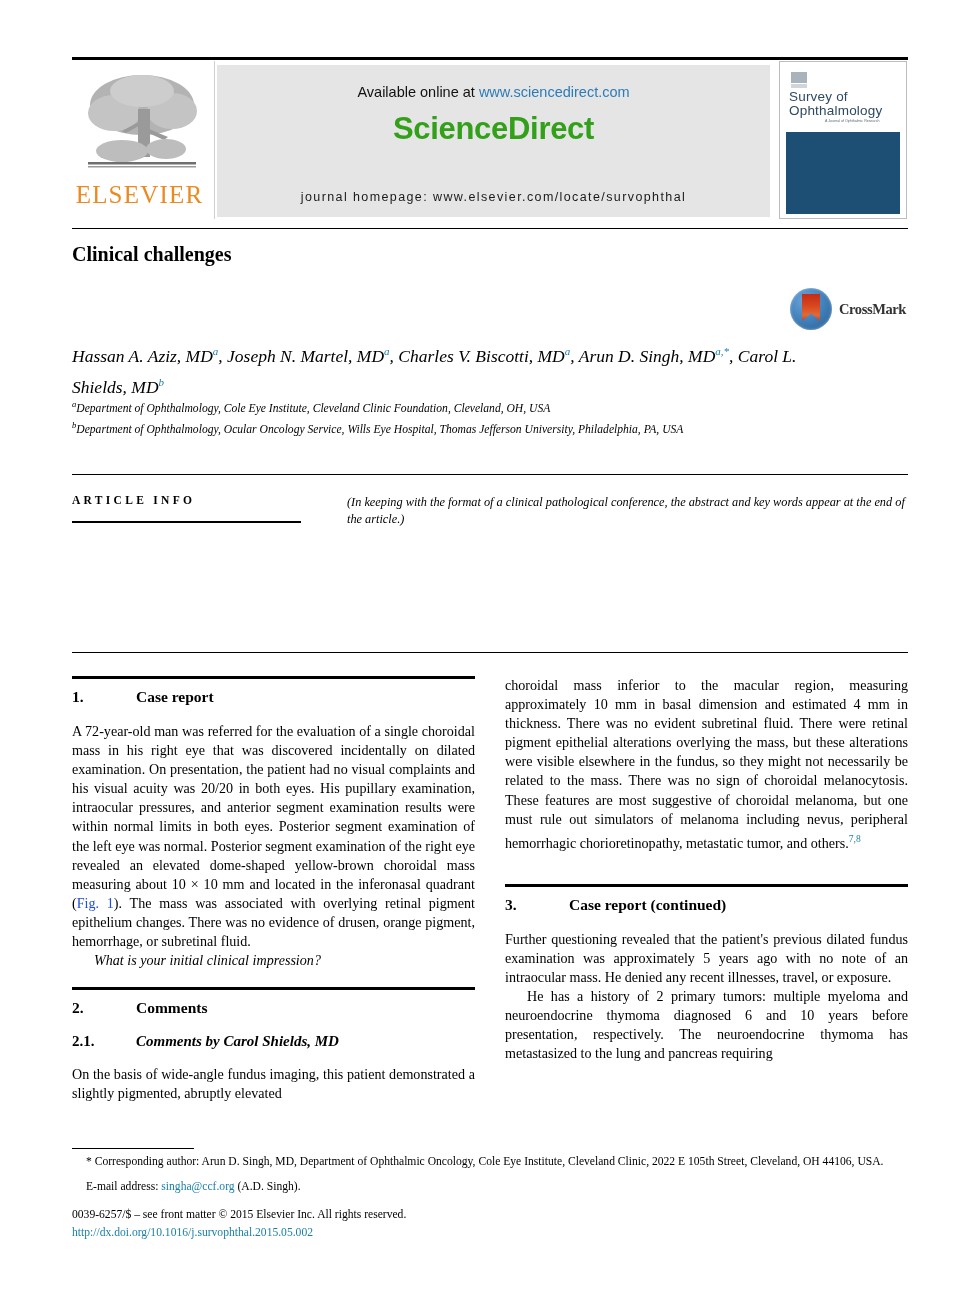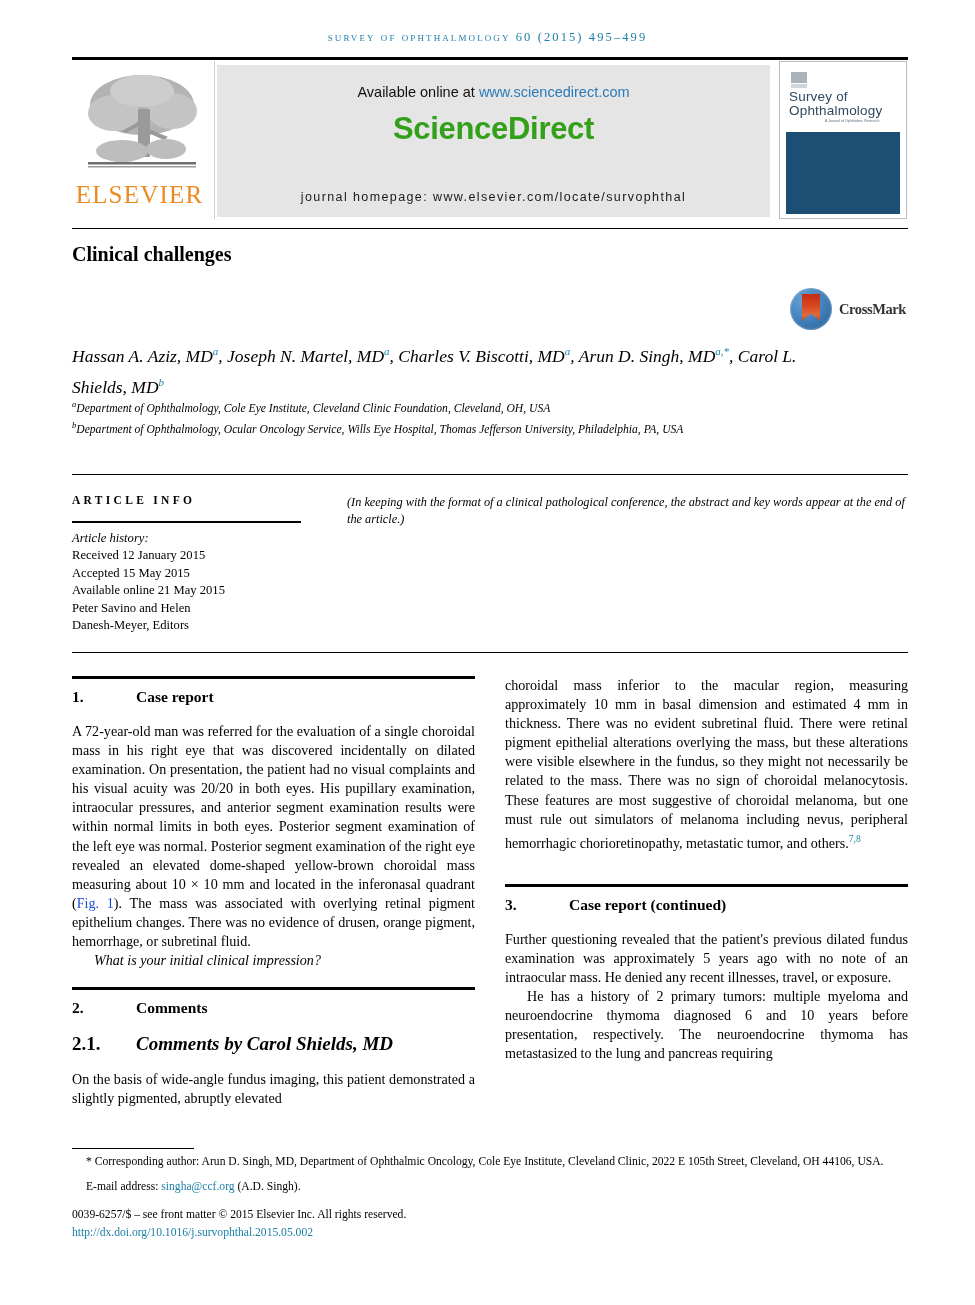--- a/index.html
+++ b/index.html
@@ -303,21 +303,21 @@
     margin: 0 0 9px 0;
   }
   .sec-head {
     font-size: 15.5px;
     font-weight: bold;
     margin: 0 0 16px 0;
     display: flex;
   }
   .sec-head .num { width: 64px; flex: none; }
   .subsec-head {
-    font-size: 19px;
+    font-size: 15px;
     font-weight: bold;
     font-style: italic;
     margin: 0 0 15px 0;
     display: flex;
   }
   .subsec-head .num { width: 64px; flex: none; font-style: normal; }
   p.body {
     margin: 0;
     font-size: 14.1px;
     line-height: 19.1px;
@@ -362,21 +362,20 @@
     font-family: "Liberation Serif", serif;
     font-size: 11.6px;
     color: #000;
   }
 </style>
 </head>
 <body>
 
 <div class="page">
 
-  <div class="running-head">Survey of Ophthalmology 60 (2015) 495–499</div>
 
   <div class="masthead">
     <div class="masthead-rule-top"></div>
 
     <div class="elsevier-box">
       <svg class="elsevier-tree" viewBox="0 0 120 110" preserveAspectRatio="xMidYMid meet">
         <g fill="#8a8a8a">
           <ellipse cx="60" cy="36" rx="52" ry="30" fill="#b3b3b3"></ellipse>
           <ellipse cx="32" cy="44" rx="26" ry="18" fill="#c4c4c4"></ellipse>
           <ellipse cx="90" cy="42" rx="25" ry="18" fill="#c4c4c4"></ellipse>
@@ -430,28 +429,20 @@
   </div>
 
   <div class="affils">
     <div><sup>a</sup><span>Department of Ophthalmology, Cole Eye Institute, Cleveland Clinic Foundation, Cleveland, OH, USA</span></div>
     <div><sup>b</sup><span>Department of Ophthalmology, Ocular Oncology Service, Wills Eye Hospital, Thomas Jefferson University, Philadelphia, PA, USA</span></div>
   </div>
 
   <div class="info-rule-top"></div>
   <div class="ainfo-head">ARTICLE INFO</div>
   <div class="ainfo-rule"></div>
-  <div class="ainfo-body">
-    <div class="lbl">Article history:</div>
-    <div>Received 12 January 2015</div>
-    <div>Accepted 15 May 2015</div>
-    <div>Available online 21 May 2015</div>
-    <div>Peter Savino and Helen</div>
-    <div>Danesh-Meyer, Editors</div>
-  </div>
   <div class="abstract-note">(In keeping with the format of a clinical pathological conference, the abstract and key words appear at the end of the article.)</div>
   <div class="info-rule-bottom"></div>
 
   <div class="col col-left">
     <div class="sec-rule"></div>
     <div class="sec-head">
       <span class="num">1.</span>
       <span>Case report</span>
     </div>
     <p class="body"><span>A 72-year-old man was referred for the evaluation of a single choroidal mass in his right eye that was discovered incidentally on dilated examination. On presentation, the patient had no visual complaints and his visual acuity was 20/20 in both eyes. His pupillary examination, intraocular pressures, and anterior segment examination results were within normal limits in both eyes. Posterior segment examination of the left eye was normal. Posterior segment examination of the right eye revealed an elevated dome-shaped yellow-brown choroidal mass measuring about 10 × 10 mm and located in the inferonasal quadrant (</span><span class="xref">Fig. 1</span><span>). The mass was associated with overlying retinal pigment epithelium changes. There was no evidence of drusen, orange pigment, hemorrhage, or subretinal fluid.</span></p>

